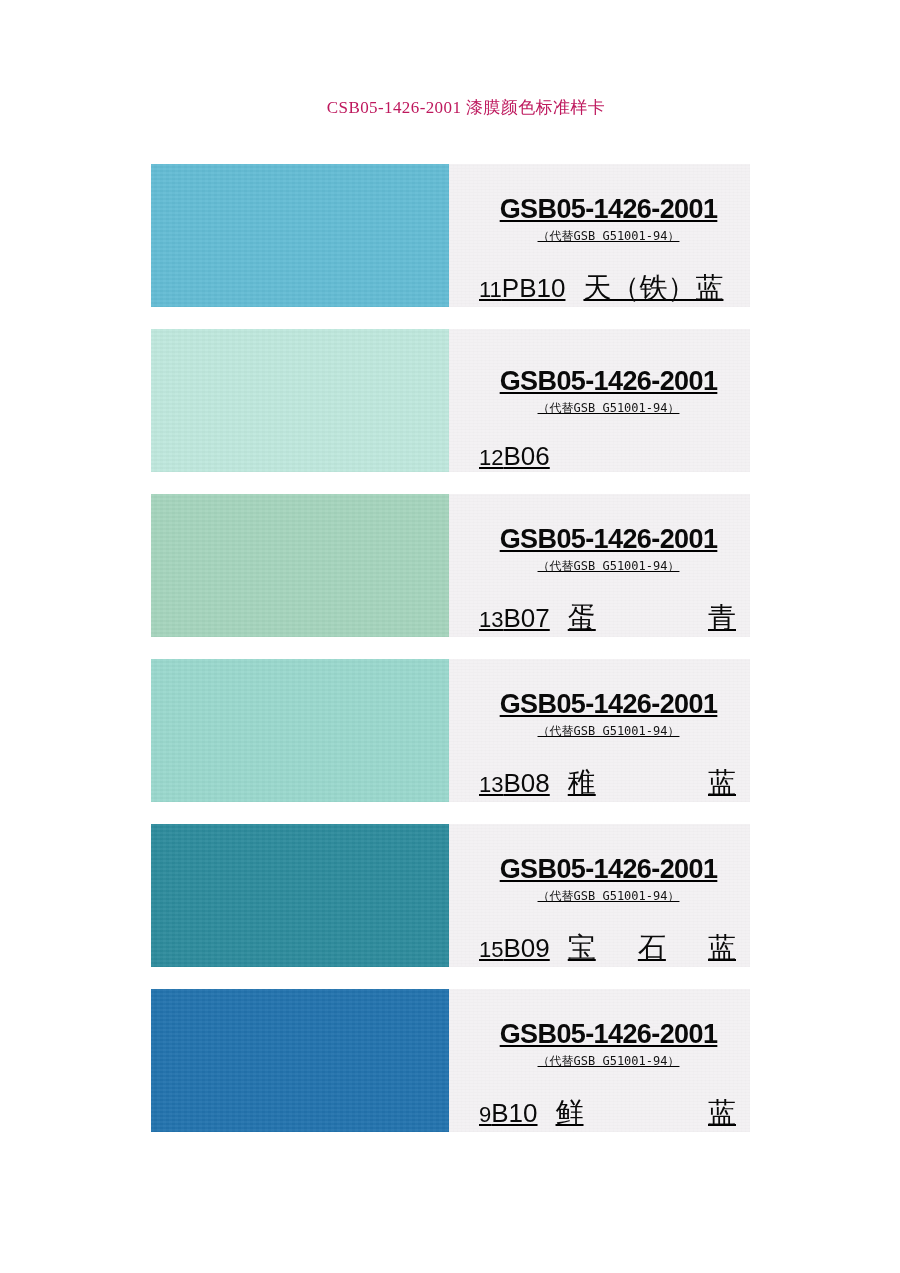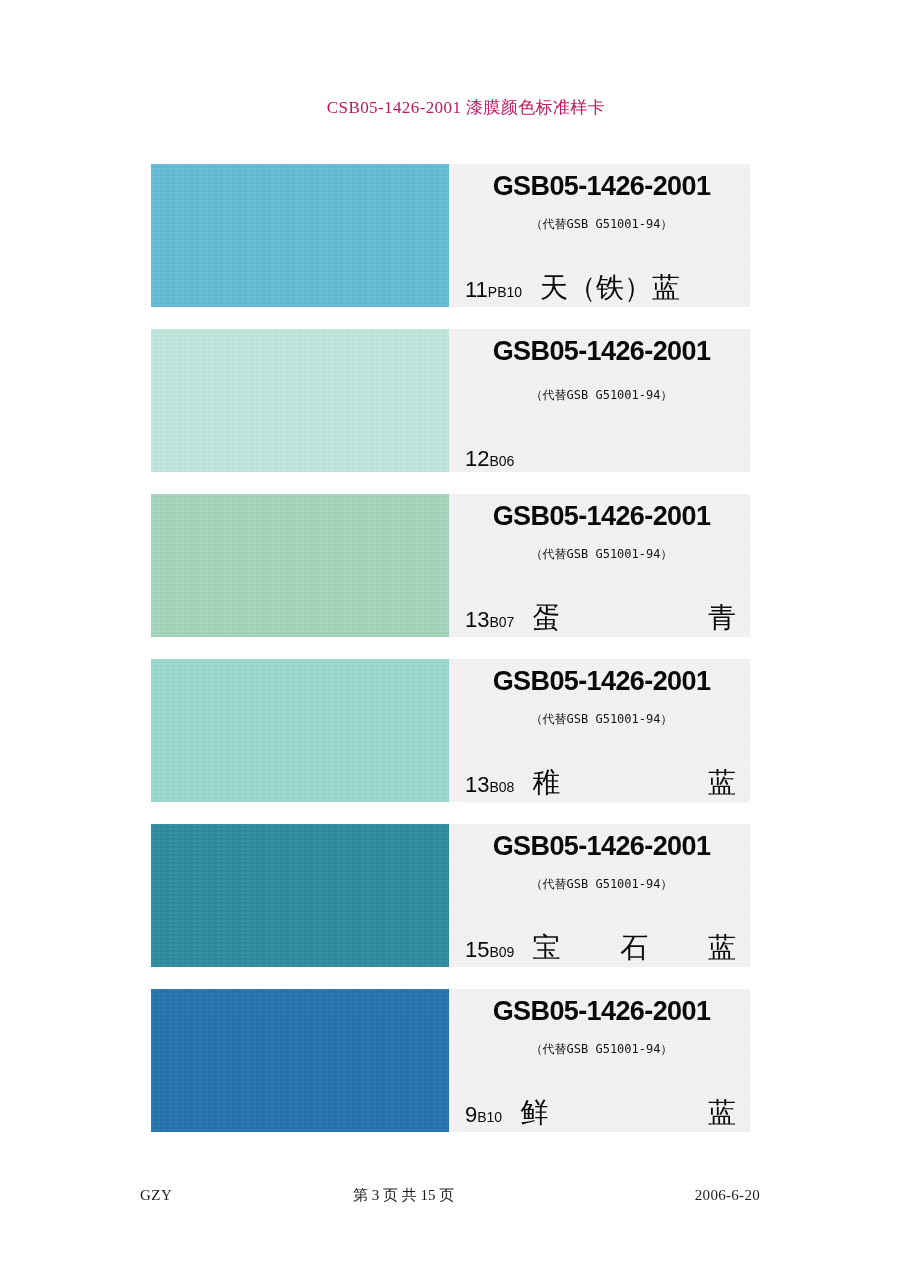--- a/index.html
+++ b/index.html
@@ -77,23 +77,24 @@
   
   .label-panel {
     flex: 1 1 auto;
     position: relative;
     background: #f3f1f3;
     background-image:
       repeating-linear-gradient(0deg, rgba(0,0,0,0.012) 0 1px, rgba(255,255,255,0.0) 1px 3px),
       repeating-linear-gradient(90deg, rgba(0,0,0,0.009) 0 1px, rgba(255,255,255,0.0) 1px 4px);
     display: flex;
     flex-direction: column;
-    justify-content: space-between;
-    padding: 9px 8px 0 12px;
+    justify-content: flex-end;
+    padding: 9px 8px 0 26px;
     box-sizing: border-box;
+    text-decoration: underline;
   }
 
   .std-code {
     font-family: "Liberation Sans", "DejaVu Sans", sans-serif;
     font-weight: 700;
     font-size: 27px;
     letter-spacing: -0.6px;
     line-height: 1.02;
     text-align: center;
     color: #0a0a0a;
@@ -120,21 +121,21 @@
     color: #0a0a0a;
     white-space: nowrap;
     padding-left: 4px;
   }
   .name-index {
     font-family: "Liberation Sans", "DejaVu Sans", sans-serif;
     font-size: 22px;
   }
   .name-code {
     font-family: "Liberation Sans", "DejaVu Sans", sans-serif;
-    font-size: 14px;
+    font-size: 26px;
     margin-right: 18px;
   }
   .name-cn {
     font-family: "DejaVu Sans", "Liberation Sans", sans-serif;
     font-size: 28px;
     flex: 1 1 auto;
     text-align: left;
   }
   
   .name-cn.spread {
@@ -247,19 +248,14 @@
             <span class="name-code">B10</span>
             <span class="name-cn spread">
               <span>鲜</span>
               <span>蓝</span>
             </span>
           </div>
         </div>
       </div>
     </div>
 
-  <div class="footer">
-    <div class="footer-left">GZY</div>
-    <div class="footer-center">第 3 页 共 15 页</div>
-    <div class="footer-right">2006-6-20</div>
-  </div>
 
 </div>
 
 </body></html>

